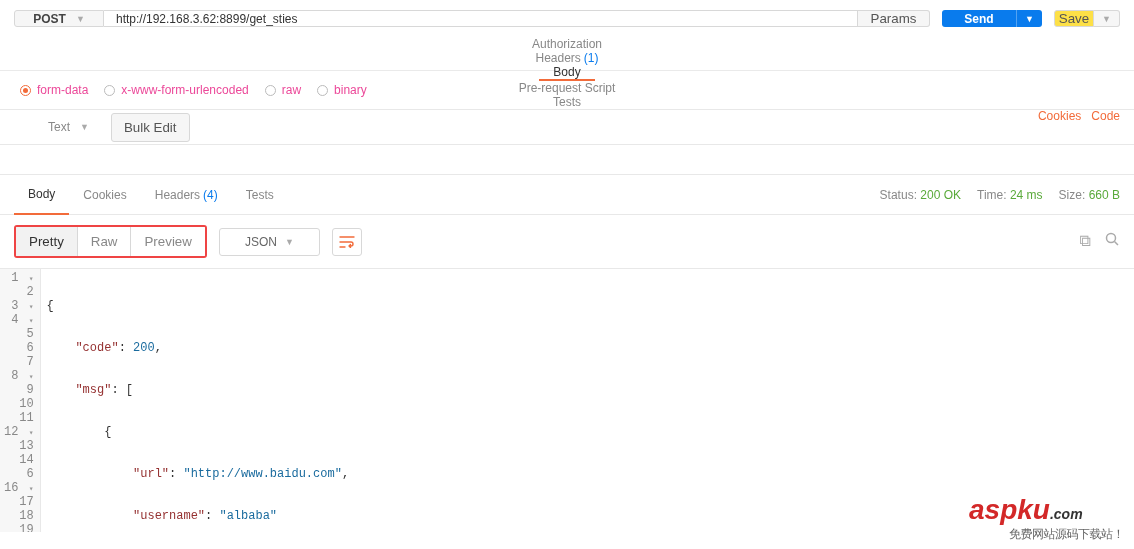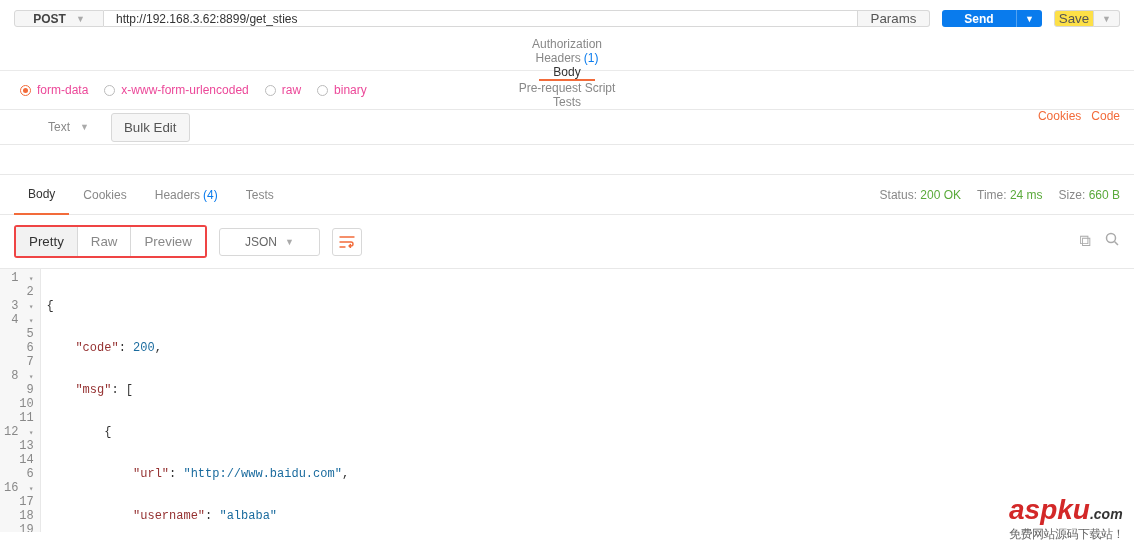--- a/index.html
+++ b/index.html
@@ -285,21 +285,21 @@
     
     .wm {
       position: absolute;
       bottom: 6px; right: 10px;
       font-weight: 800;
       font-size: 28px;
       font-style: italic;
       color: #d32828;
       text-shadow: 1px 1px 0 #fff;
     }
-    .wm small { font-size: 12px; color: #666; font-style: normal; font-weight: normal; display: block; text-align: right; letter-spacing: -0.5px;}
+    .wm small { font-size: 12px; color: #666; font-style: normal; font-weight: normal; display: block; text-align: right; letter-spacing: -0.5px; margin-left: 40px;}
     .wm .c { color: #333; font-size: 14px; }
   </style>
 </head>
 <body>
 
 <div class="request-bar">
   <div class="method-select">
     <span>POST</span>
     <span class="chev-down">▼</span>
   </div>

